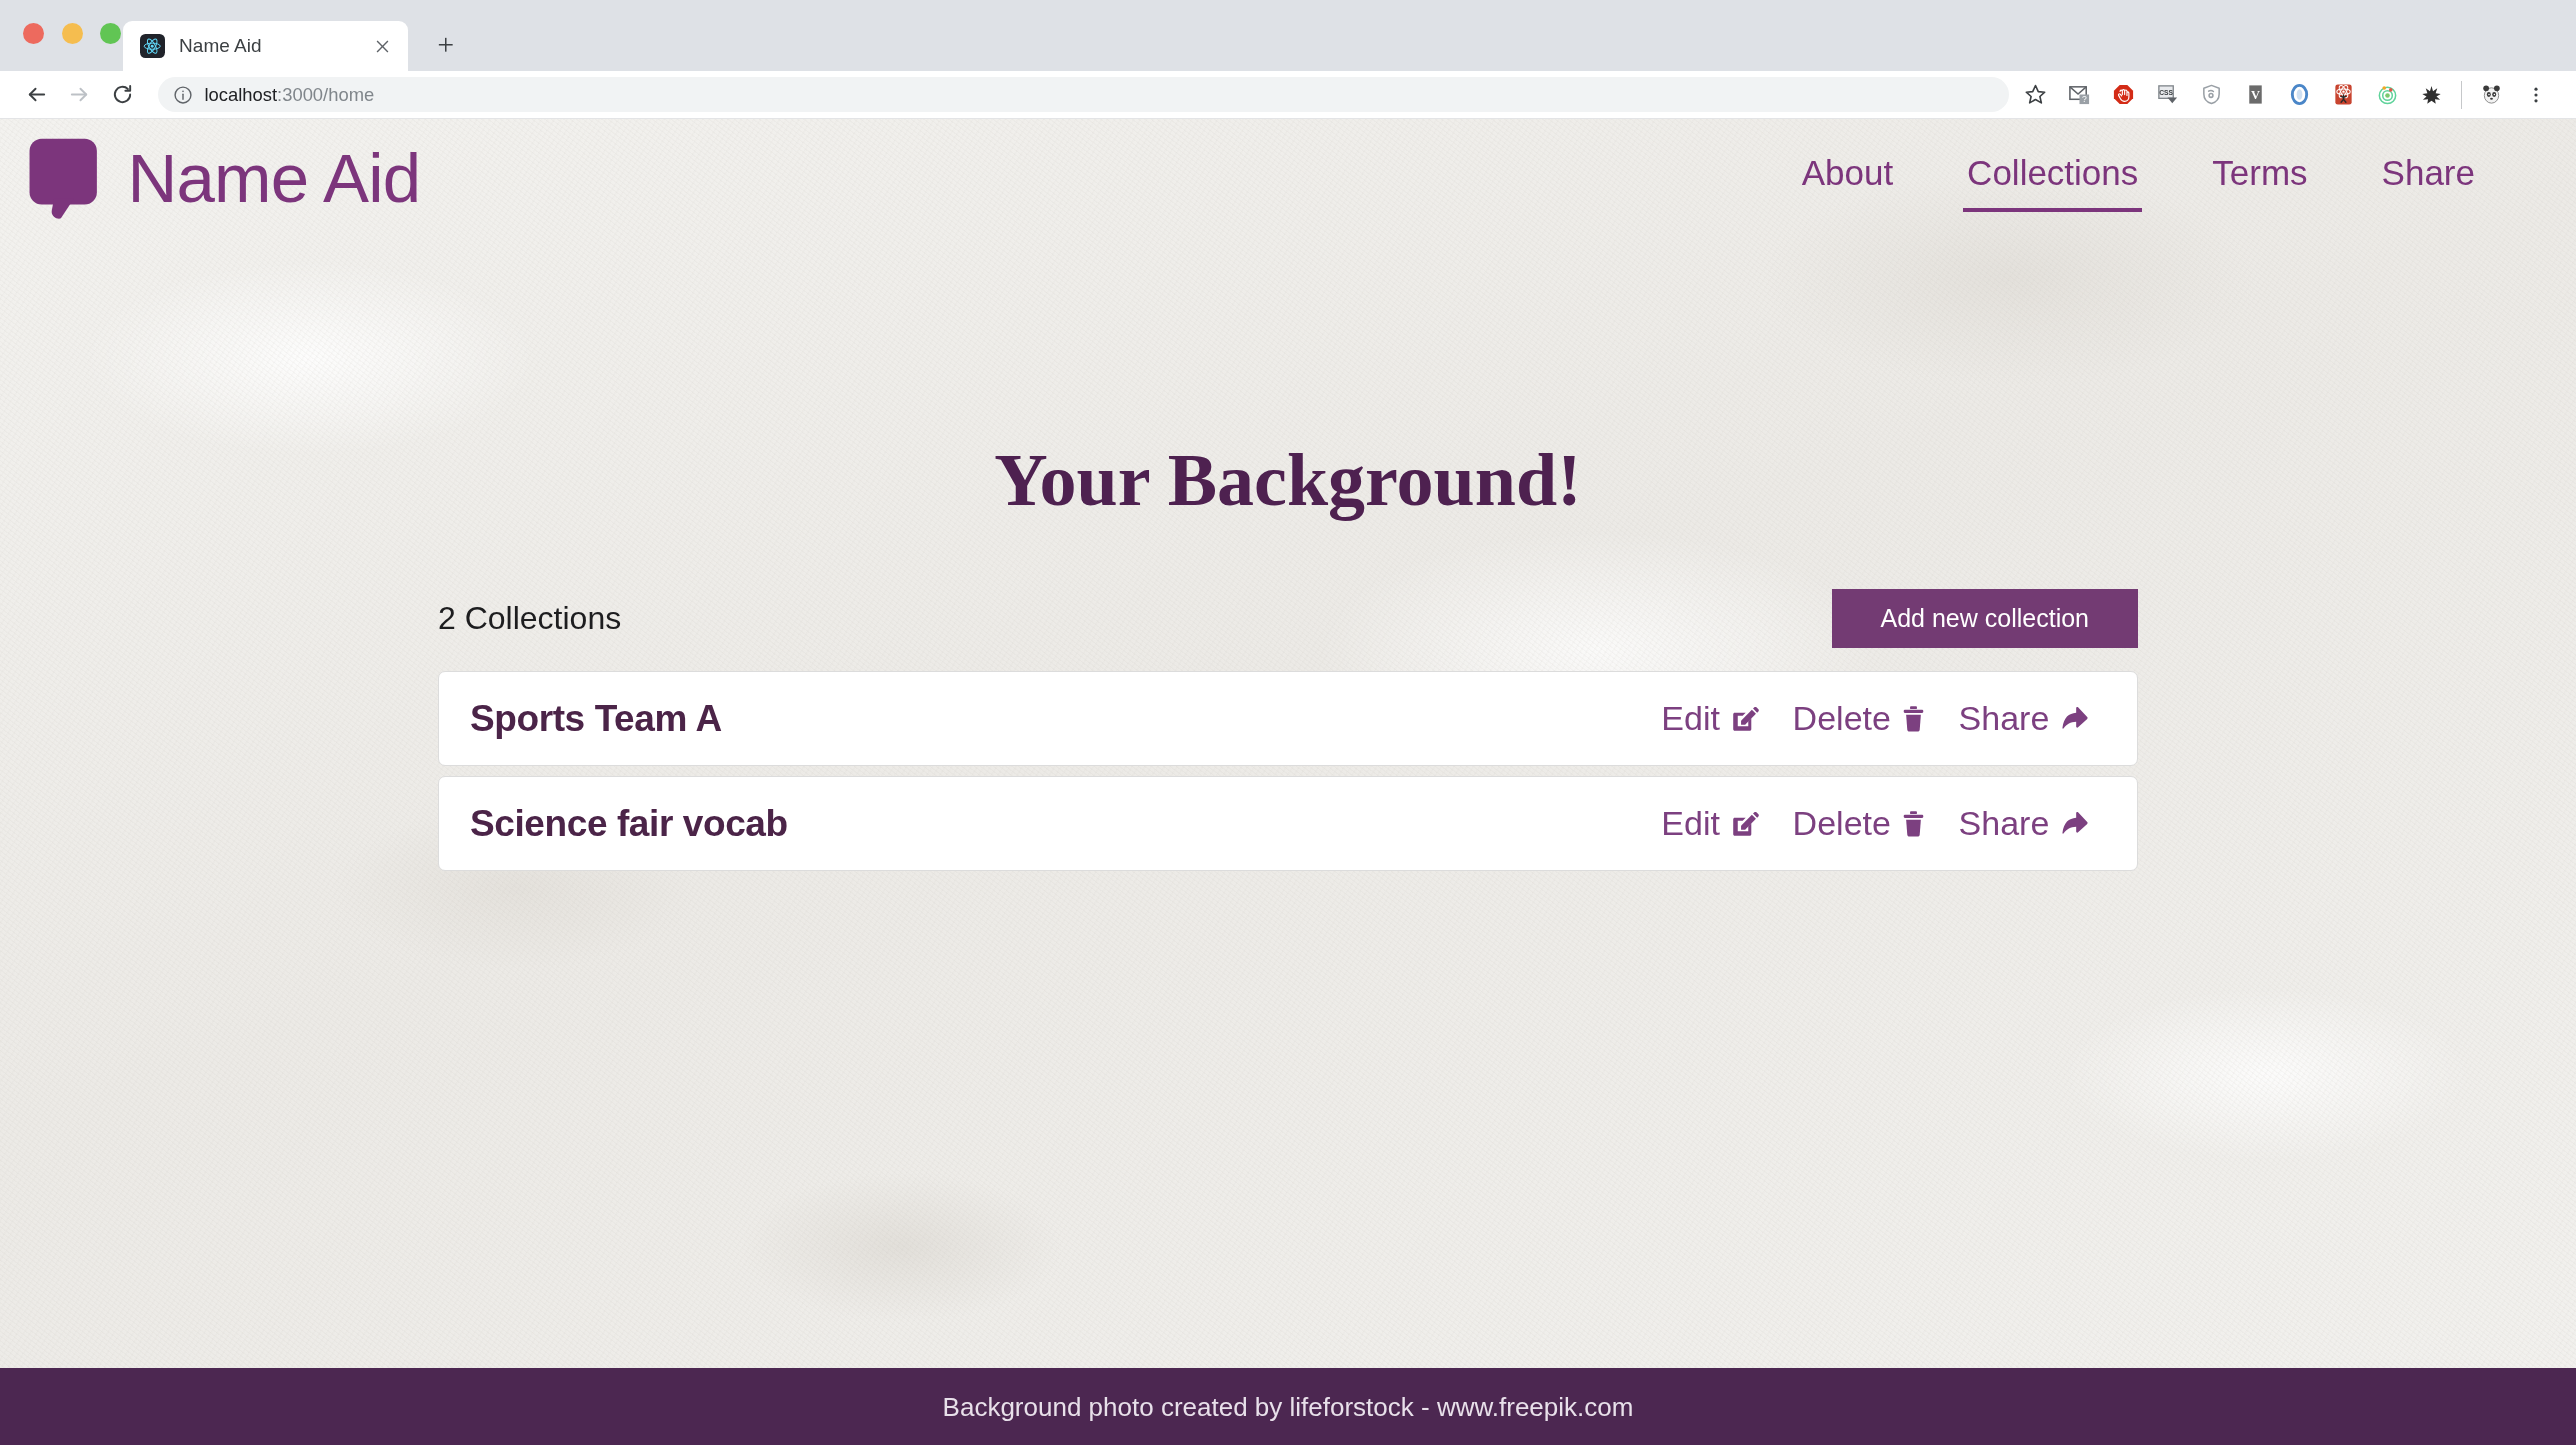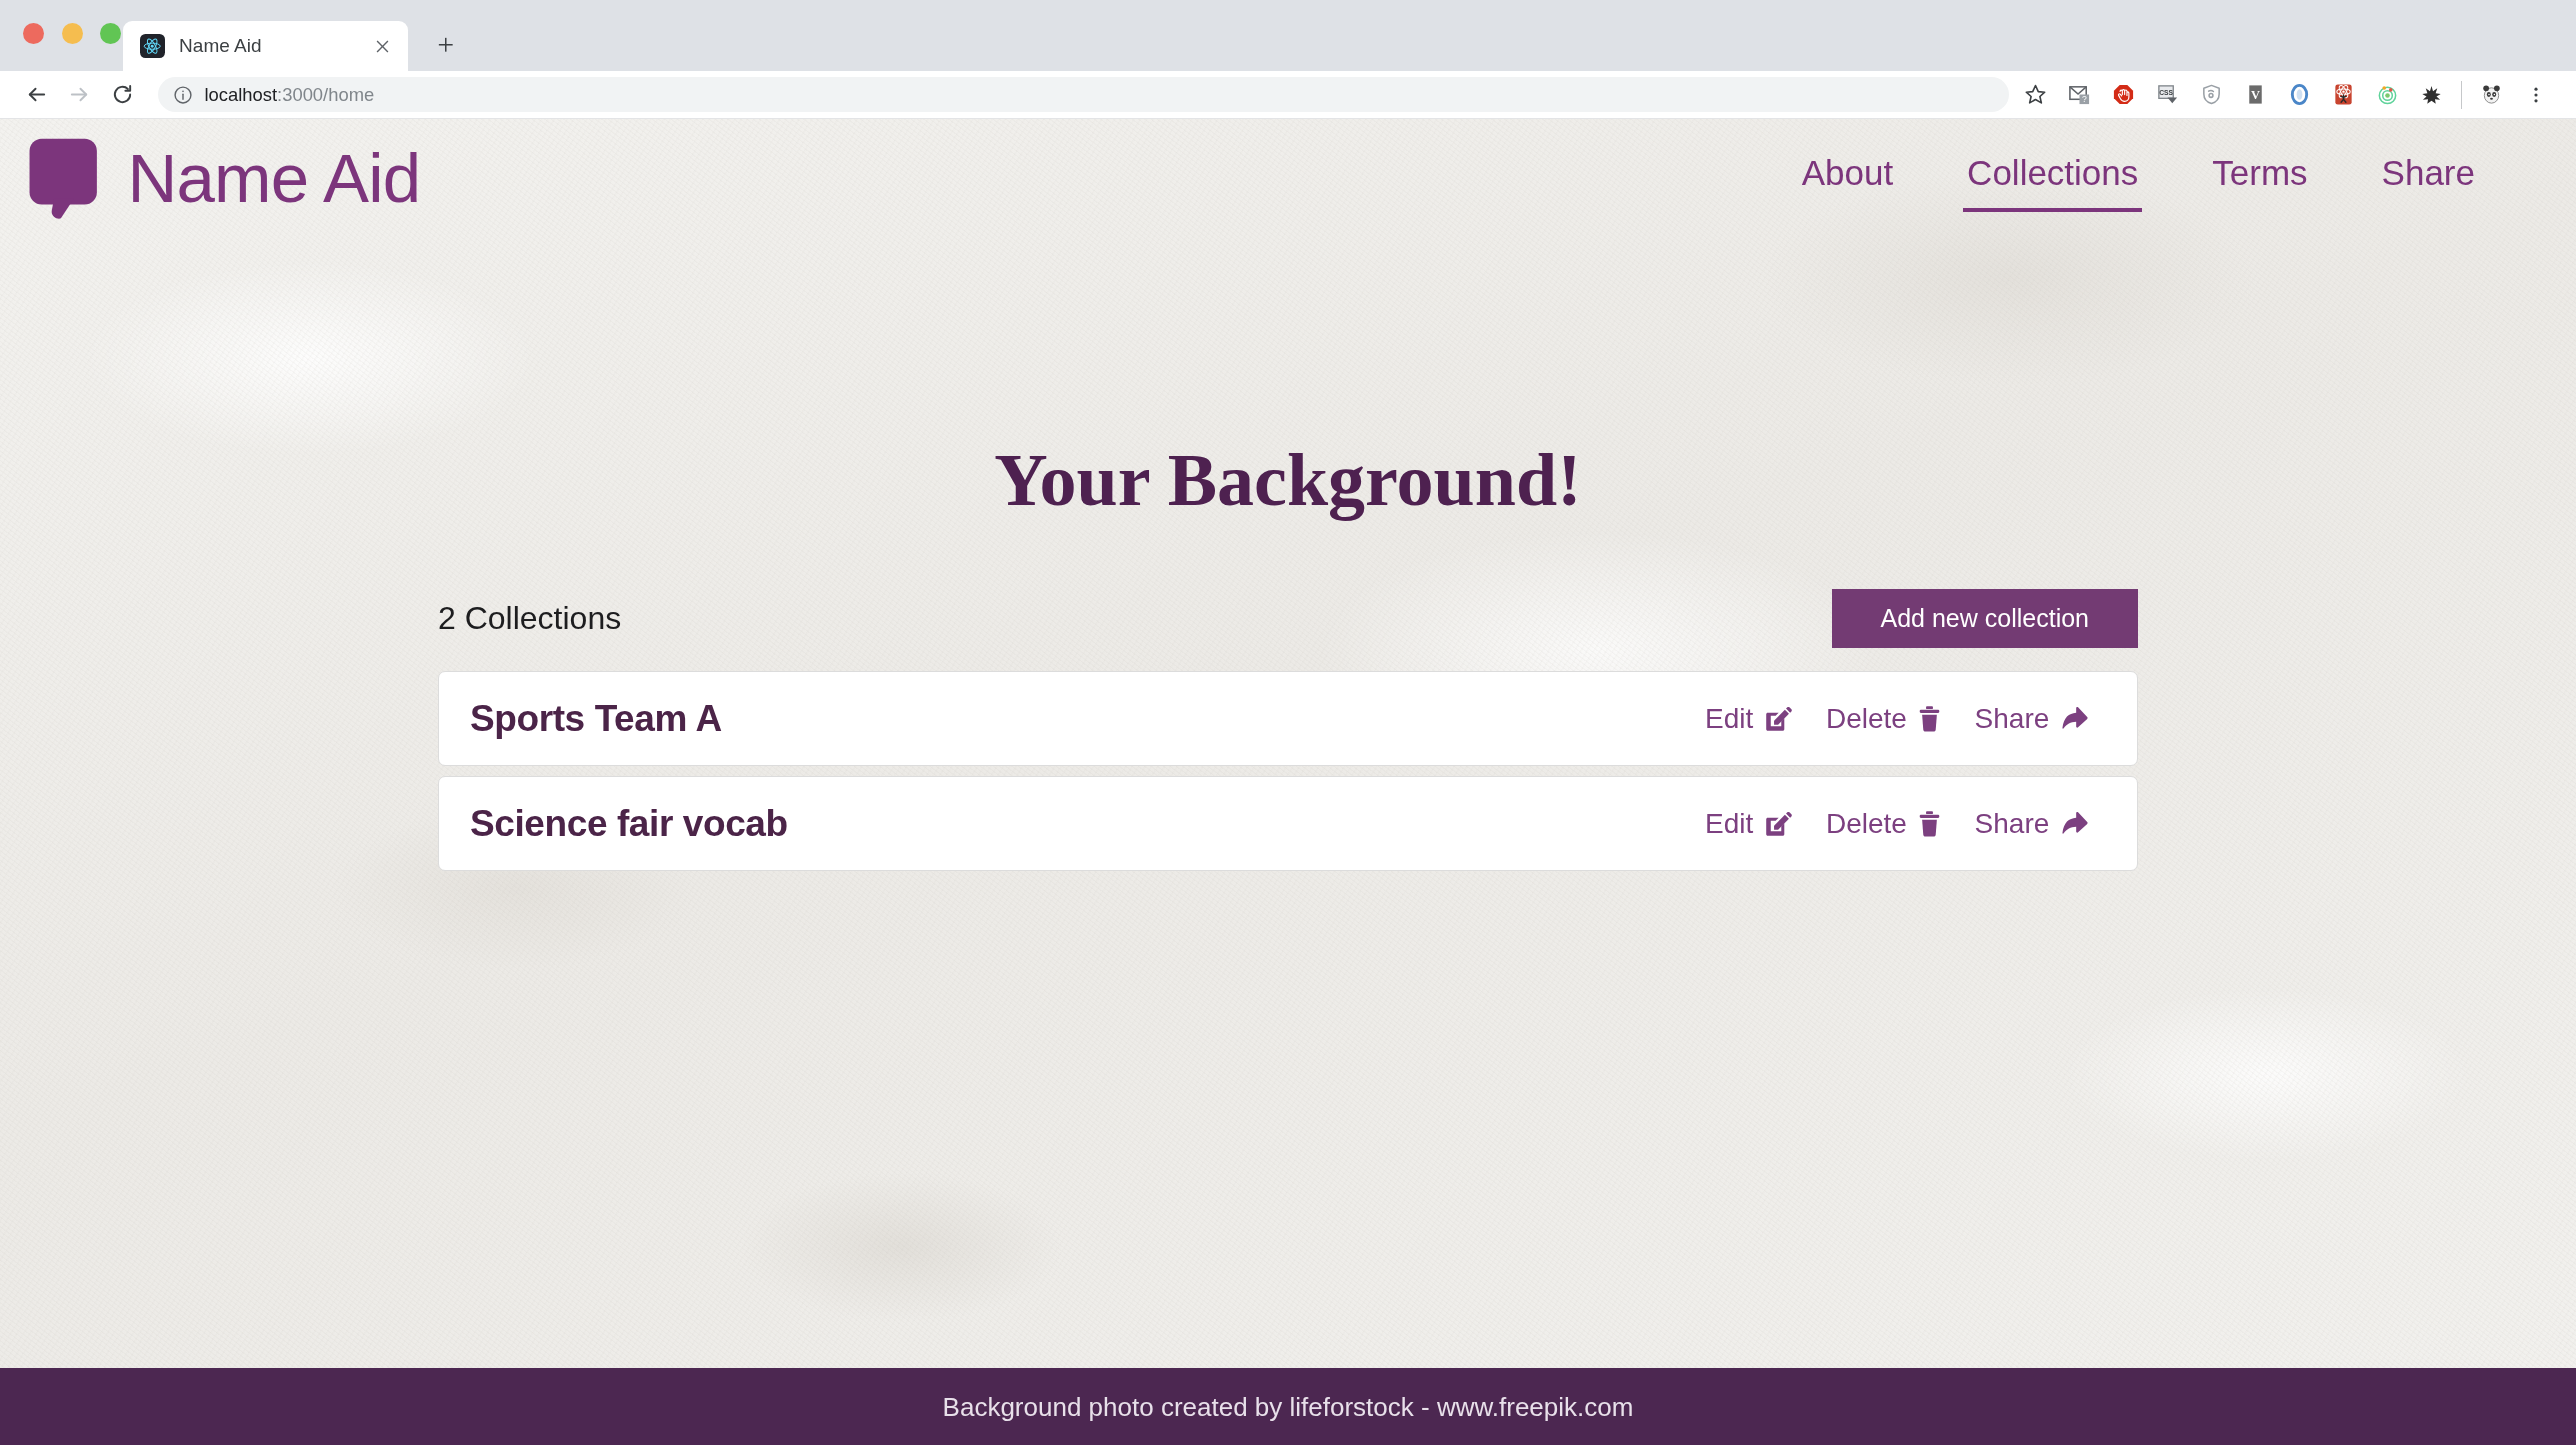--- a/index.html
+++ b/index.html
@@ -287,21 +287,21 @@
     margin-left: auto;
     display: flex;
     align-items: center;
     gap: 0;
   }
   .row-action {
     display: flex;
     align-items: center;
     gap: 10.7px;
     color: #7c4080;
-    font-size: 28px;
+    font-size: 34px;
     padding: 7.7px 17px;
     cursor: pointer;
     white-space: nowrap;
   }
   .row-action .act-icon {
     display: flex;
     align-items: center;
     justify-content: center;
   }
 

